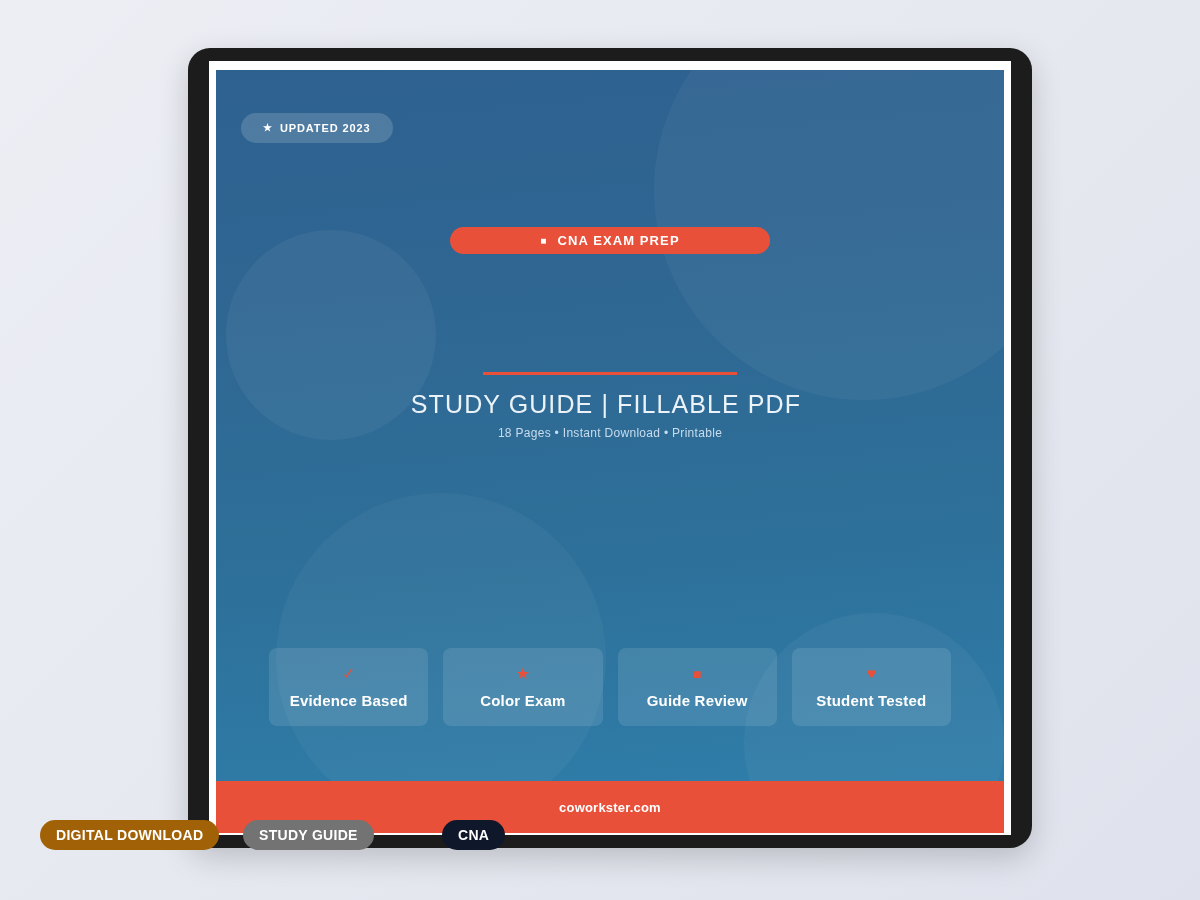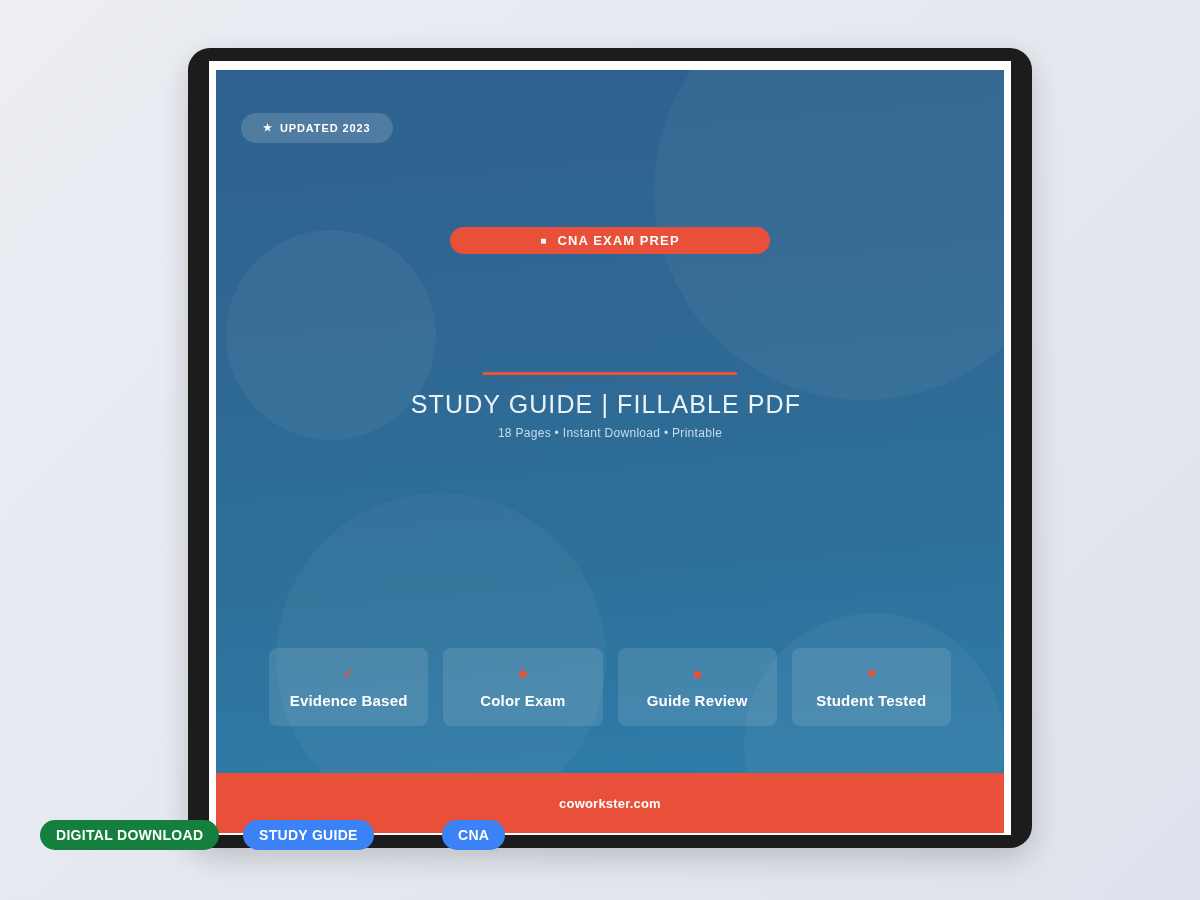--- a/index.html
+++ b/index.html
@@ -175,21 +175,21 @@
     font-weight: bold;
     letter-spacing: 0.2px;
   }
 
   
   .footer-bar {
     position: absolute;
     left: 0;
     right: 0;
     bottom: 0;
-    height: 60px;
+    height: 52px;
     background: #e8503a;
     display: flex;
     align-items: center;
     justify-content: center;
   }
   .footer-bar span {
     color: #ffffff;
     font-size: 13px;
     font-weight: bold;
     letter-spacing: 0.2px;
@@ -206,34 +206,34 @@
     color: #ffffff;
     font-size: 14px;
     font-weight: bold;
     letter-spacing: 0.3px;
     padding: 0 16px;
     white-space: nowrap;
   }
   .tag-download {
     left: 40px;
     bottom: 50px;
-    background: #15803d;
+    background: #a16207;
     z-index: 3;
     margin-top: 10px;
   }
   .tag-study {
     left: 243px;
     bottom: 50px;
-    background: #3b82f6;
+    background: #737373;
     z-index: 2;
   }
   .tag-cna {
     left: 442px;
     bottom: 50px;
-    background: #3b82f6;
+    background: #0f172a;
     z-index: 2;
   }
 </style>
 </head>
 <body>
 
 <div class="device-frame">
   <div class="device-screen">
 
     <div class="poster">

